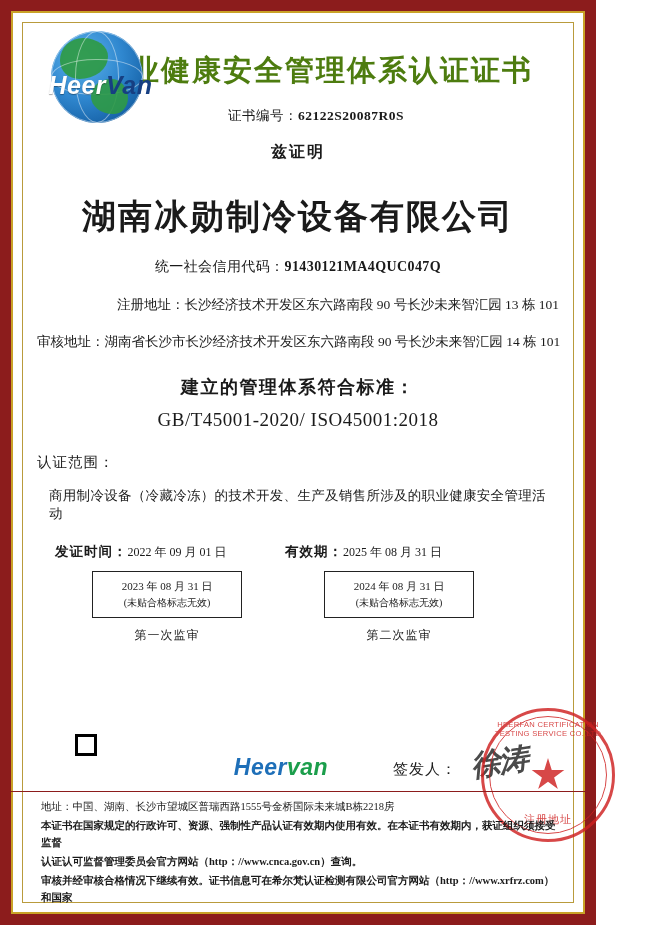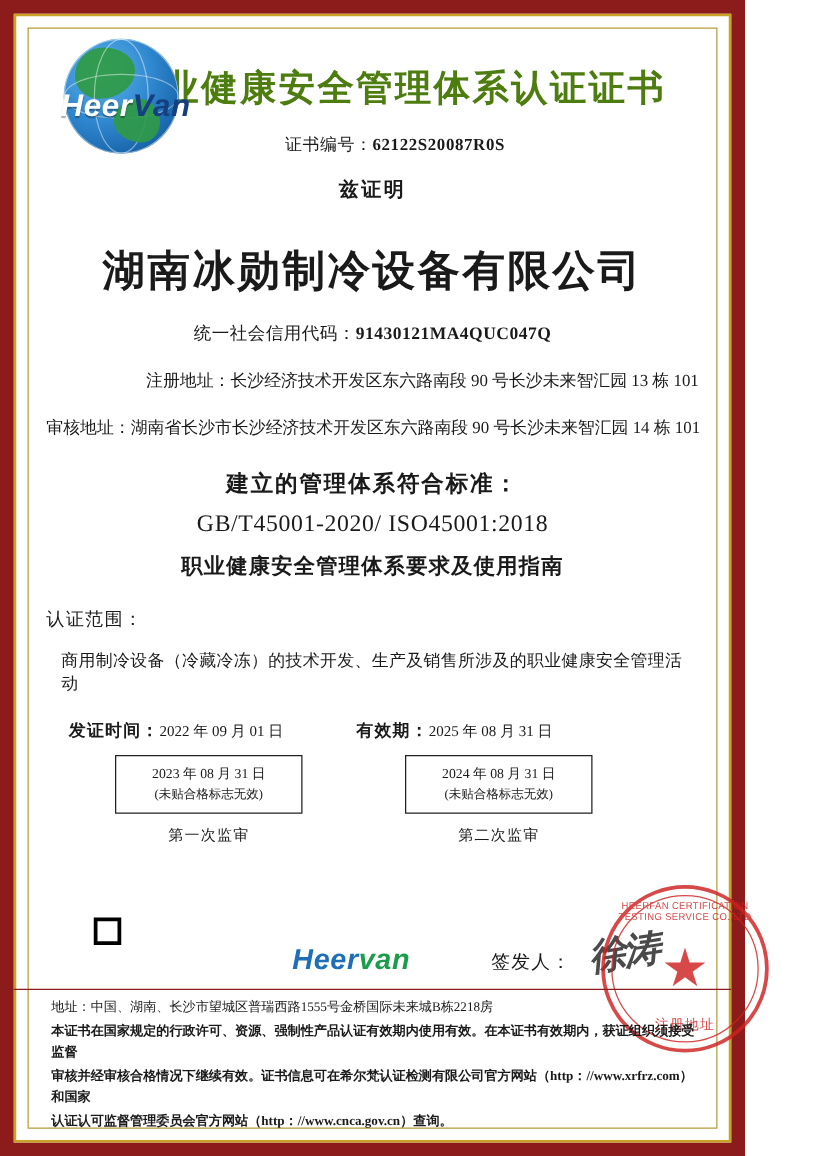--- a/index.html
+++ b/index.html
@@ -398,21 +398,20 @@
     <div class="addr-row reg">
       <span class="lbl">注册地址：</span><span>长沙经济技术开发区东六路南段 90 号长沙未来智汇园 13 栋 101</span>
     </div>
 
     <div class="addr-row audit">
       <span class="lbl">审核地址：</span><span>湖南省长沙市长沙经济技术开发区东六路南段 90 号长沙未来智汇园 14 栋 101</span>
     </div>
 
     <div class="standard-head">建立的管理体系符合标准：</div>
     <div class="standard-code">GB/T45001-2020/ ISO45001:2018</div>
-    <div class="standard-name">职业健康安全管理体系要求及使用指南</div>
 
     <div class="scope-label">认证范围：</div>
     <div class="scope-text">商用制冷设备（冷藏冷冻）的技术开发、生产及销售所涉及的职业健康安全管理活动</div>
 
     <div class="dates">
       <div class="issue">
         <span class="d-lbl">发证时间：</span><span class="d-val">2022 年 09 月 01 日</span>
       </div>
       <div class="expire">
         <span class="d-lbl">有效期：</span><span class="d-val">2025 年 08 月 31 日</span>
@@ -450,18 +449,18 @@
         <div class="ring"></div>
         <div class="seal-top">HEERFAN CERTIFICATION TESTING SERVICE CO.,LTD</div>
         <div class="star"></div>
         <div class="seal-bottom">注册地址</div>
       </div>
     </div>
 
     <div class="footer">
       <div class="f-line">地址：中国、湖南、长沙市望城区普瑞西路1555号金桥国际未来城B栋2218房</div>
       <div class="f-body">本证书在国家规定的行政许可、资源、强制性产品认证有效期内使用有效。在本证书有效期内，获证组织须接受监督</div>
+      <div class="f-body">认证认可监督管理委员会官方网站（http：//www.cnca.gov.cn）查询。</div>
       <div class="f-body">审核并经审核合格情况下继续有效。证书信息可在希尔梵认证检测有限公司官方网站（http：//www.xrfrz.com）和国家</div>
-      <div class="f-body">认证认可监督管理委员会官方网站（http：//www.cnca.gov.cn）查询。</div>
     </div>
 
   </div>
 </div>
 
 </body></html>

